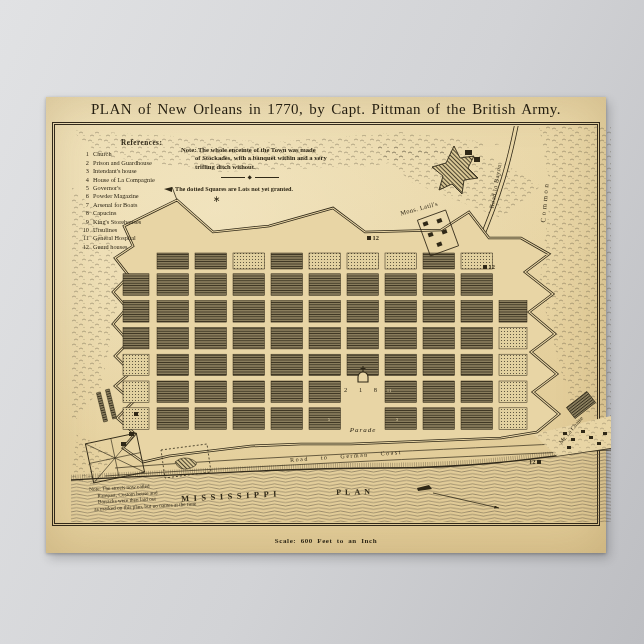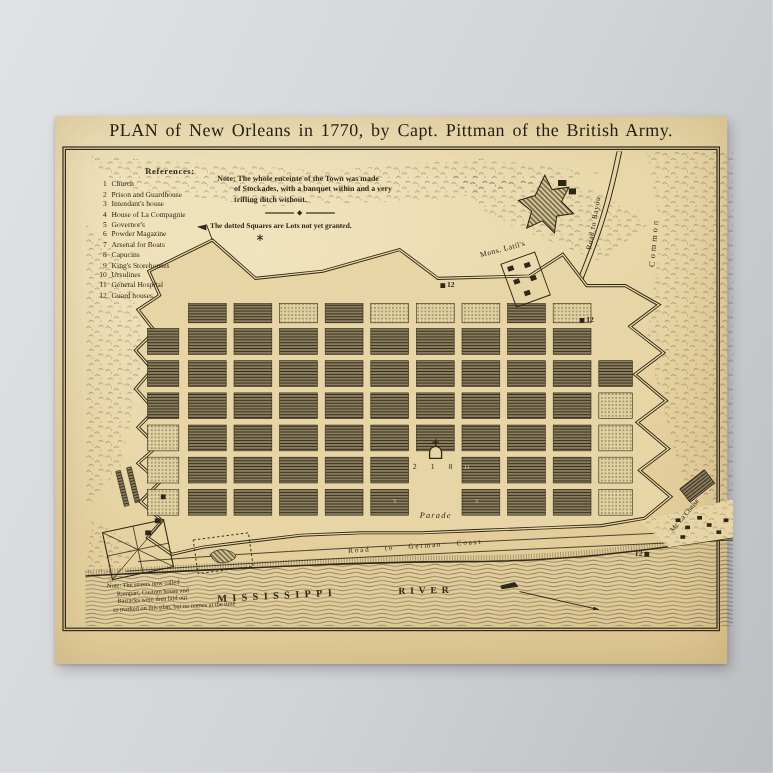--- a/index.html
+++ b/index.html
@@ -344,21 +344,21 @@
             <span class="bar"></span>
         </div>
         <div class="dotted-note">The dotted Squares are Lots not yet granted.</div>
         <div class="star-orn">∗</div>
 
         <span class="lbl mons">Mons. Latil's</span>
         <span class="lbl bayou">Road to Bayou</span>
         <span class="lbl common">Common</span>
         <span class="lbl german">Road to German Coast</span>
         <span class="lbl missi">MISSISSIPPI</span>
-        <span class="lbl riverw">RIVER</span>
+        <span class="lbl riverw">PLAN</span>
         <span class="lbl chaise">Mr. La Chaise</span>
         <span class="lbl pnums">2 1 8</span>
         <span class="lbl parade">Parade</span>
 
         <span class="lbl marker" style="left:296px;top:108px;">
           <span class="sq"></span>
             <span>12</span>
         </span>
         <span class="lbl marker" style="left:412px;top:137px;">
           <span class="sq"></span>
@@ -378,13 +378,14 @@
           <span>Note: The streets now called</span>
           <span class="i1">Rampart, Custom house and</span>
           <span class="i1">Barracks were then laid out</span>
           <span class="i2">as marked on this plan, but no names at the time</span>
         </div>
 
       </div>
     </div>
   </div>
 
+  <div class="scale">Scale: 600 Feet to an Inch</div>
 </div>
 
 </body></html>

